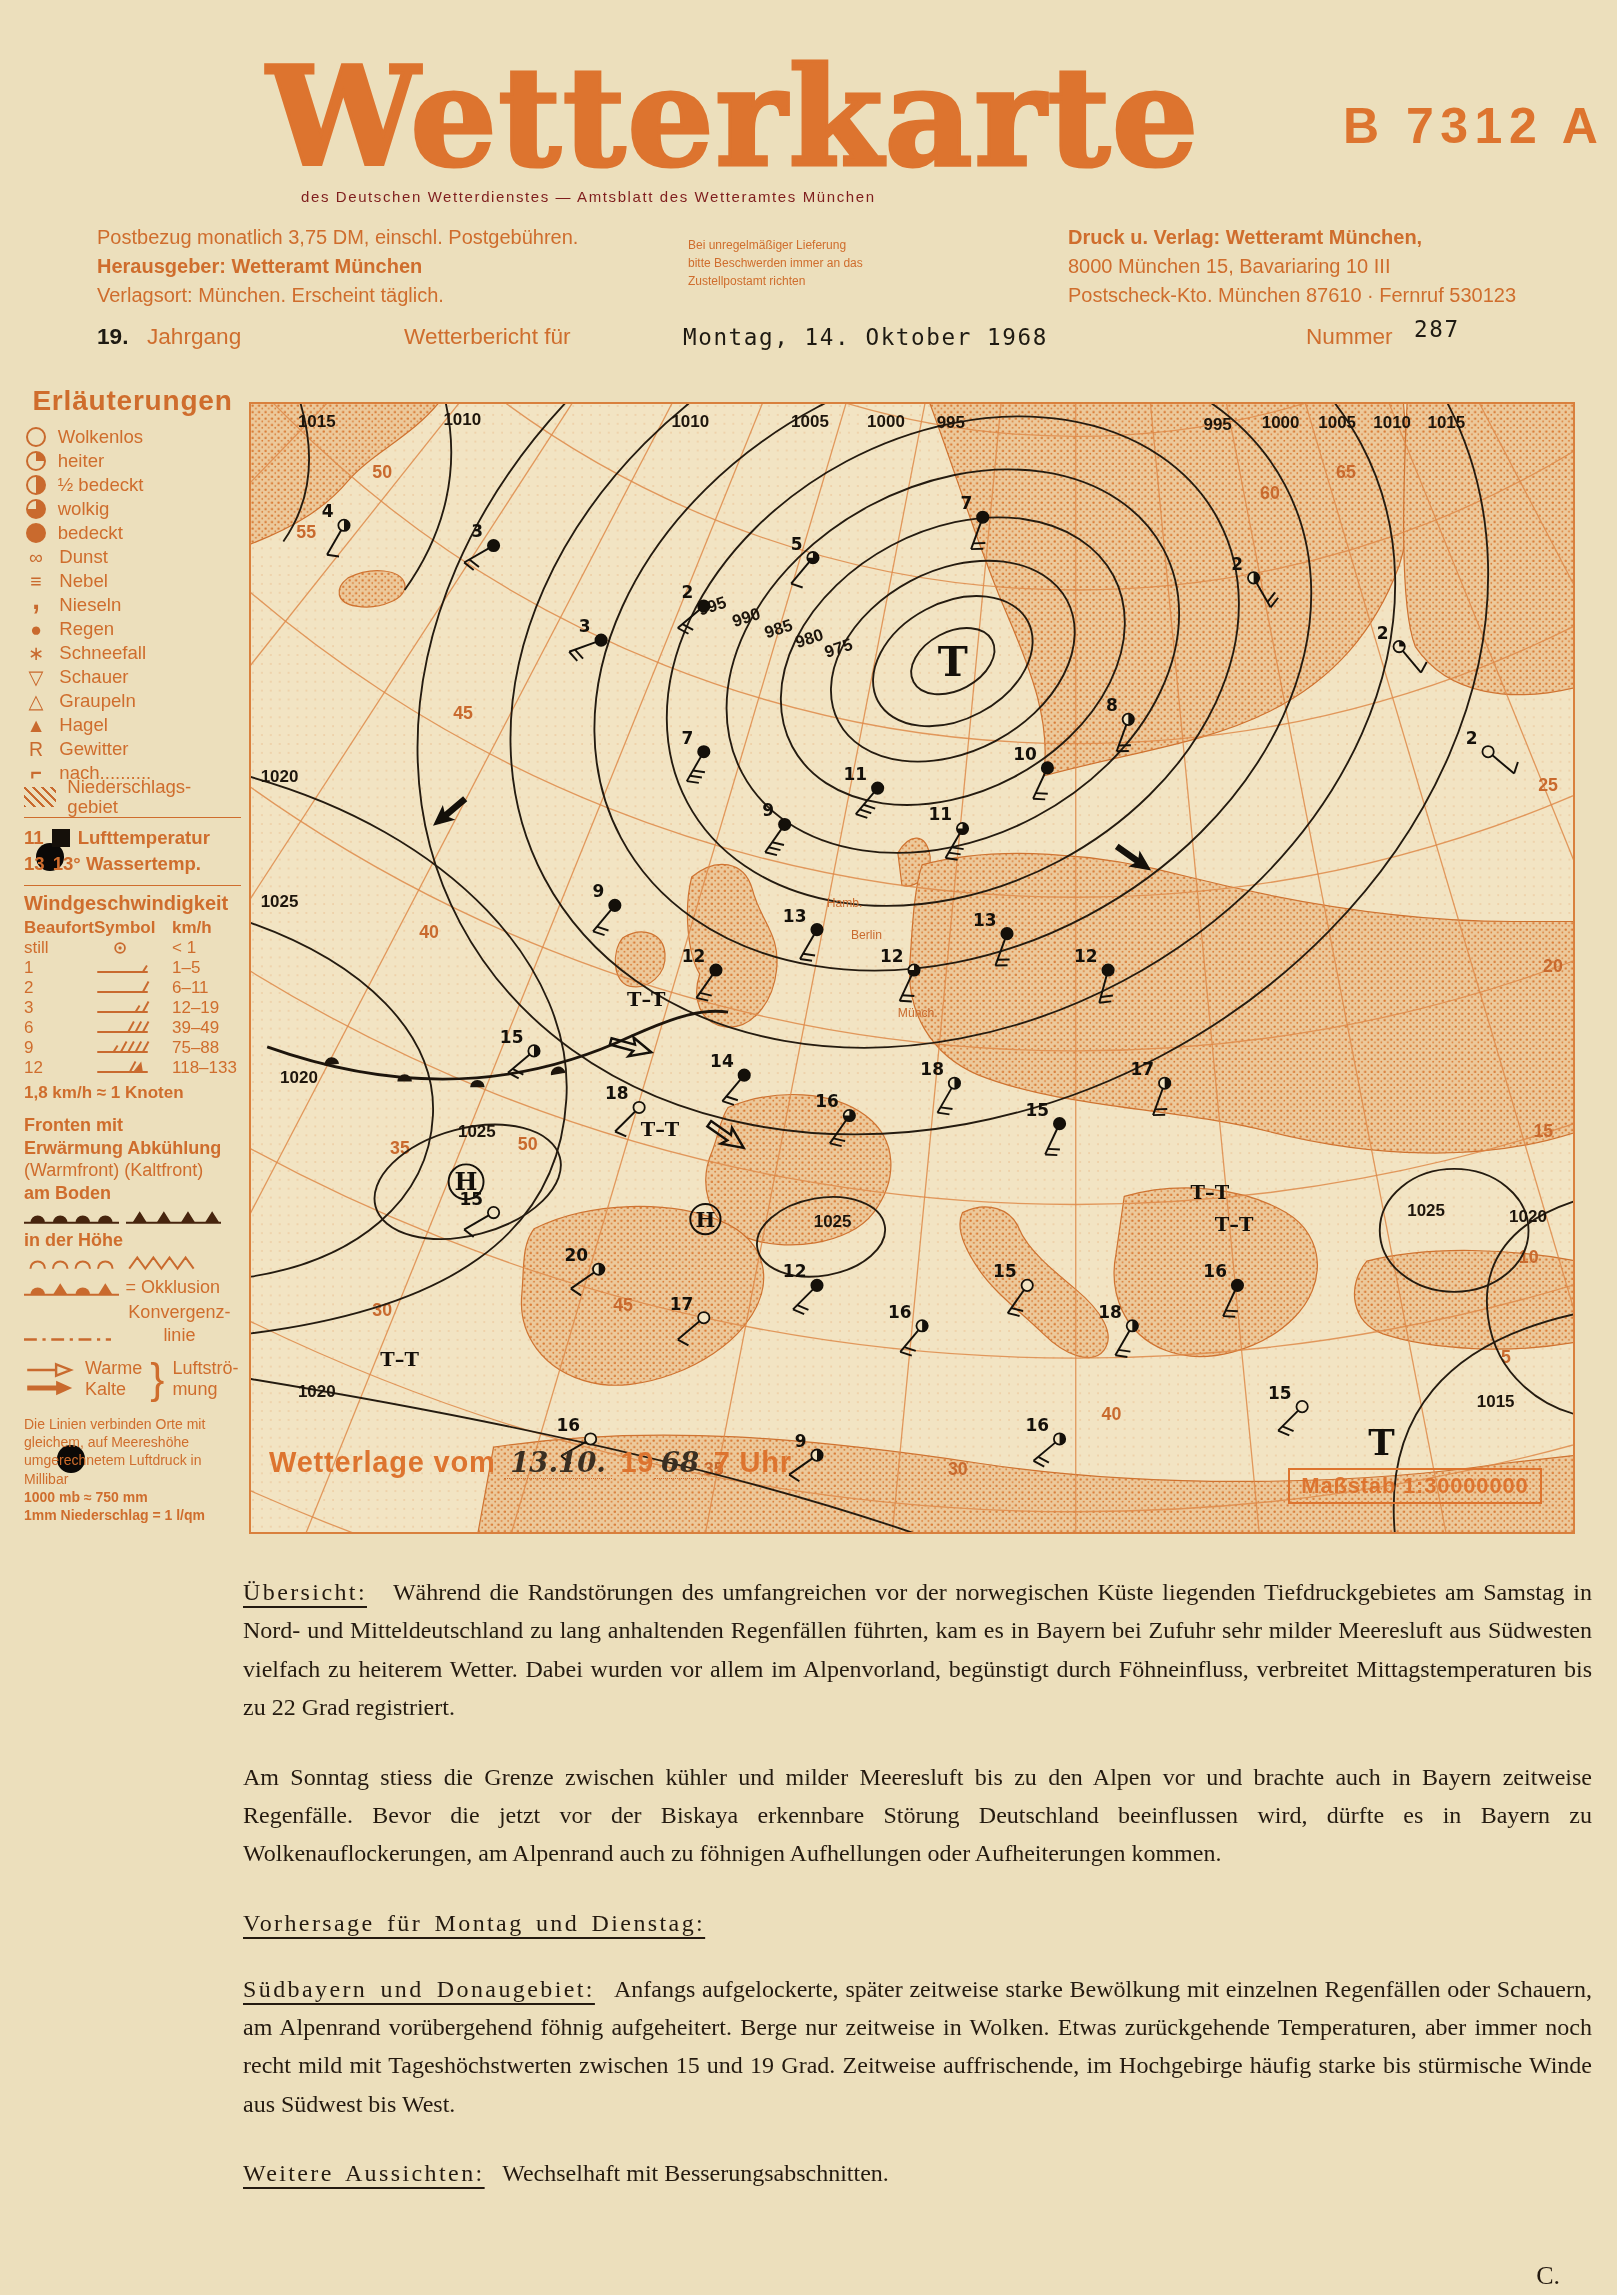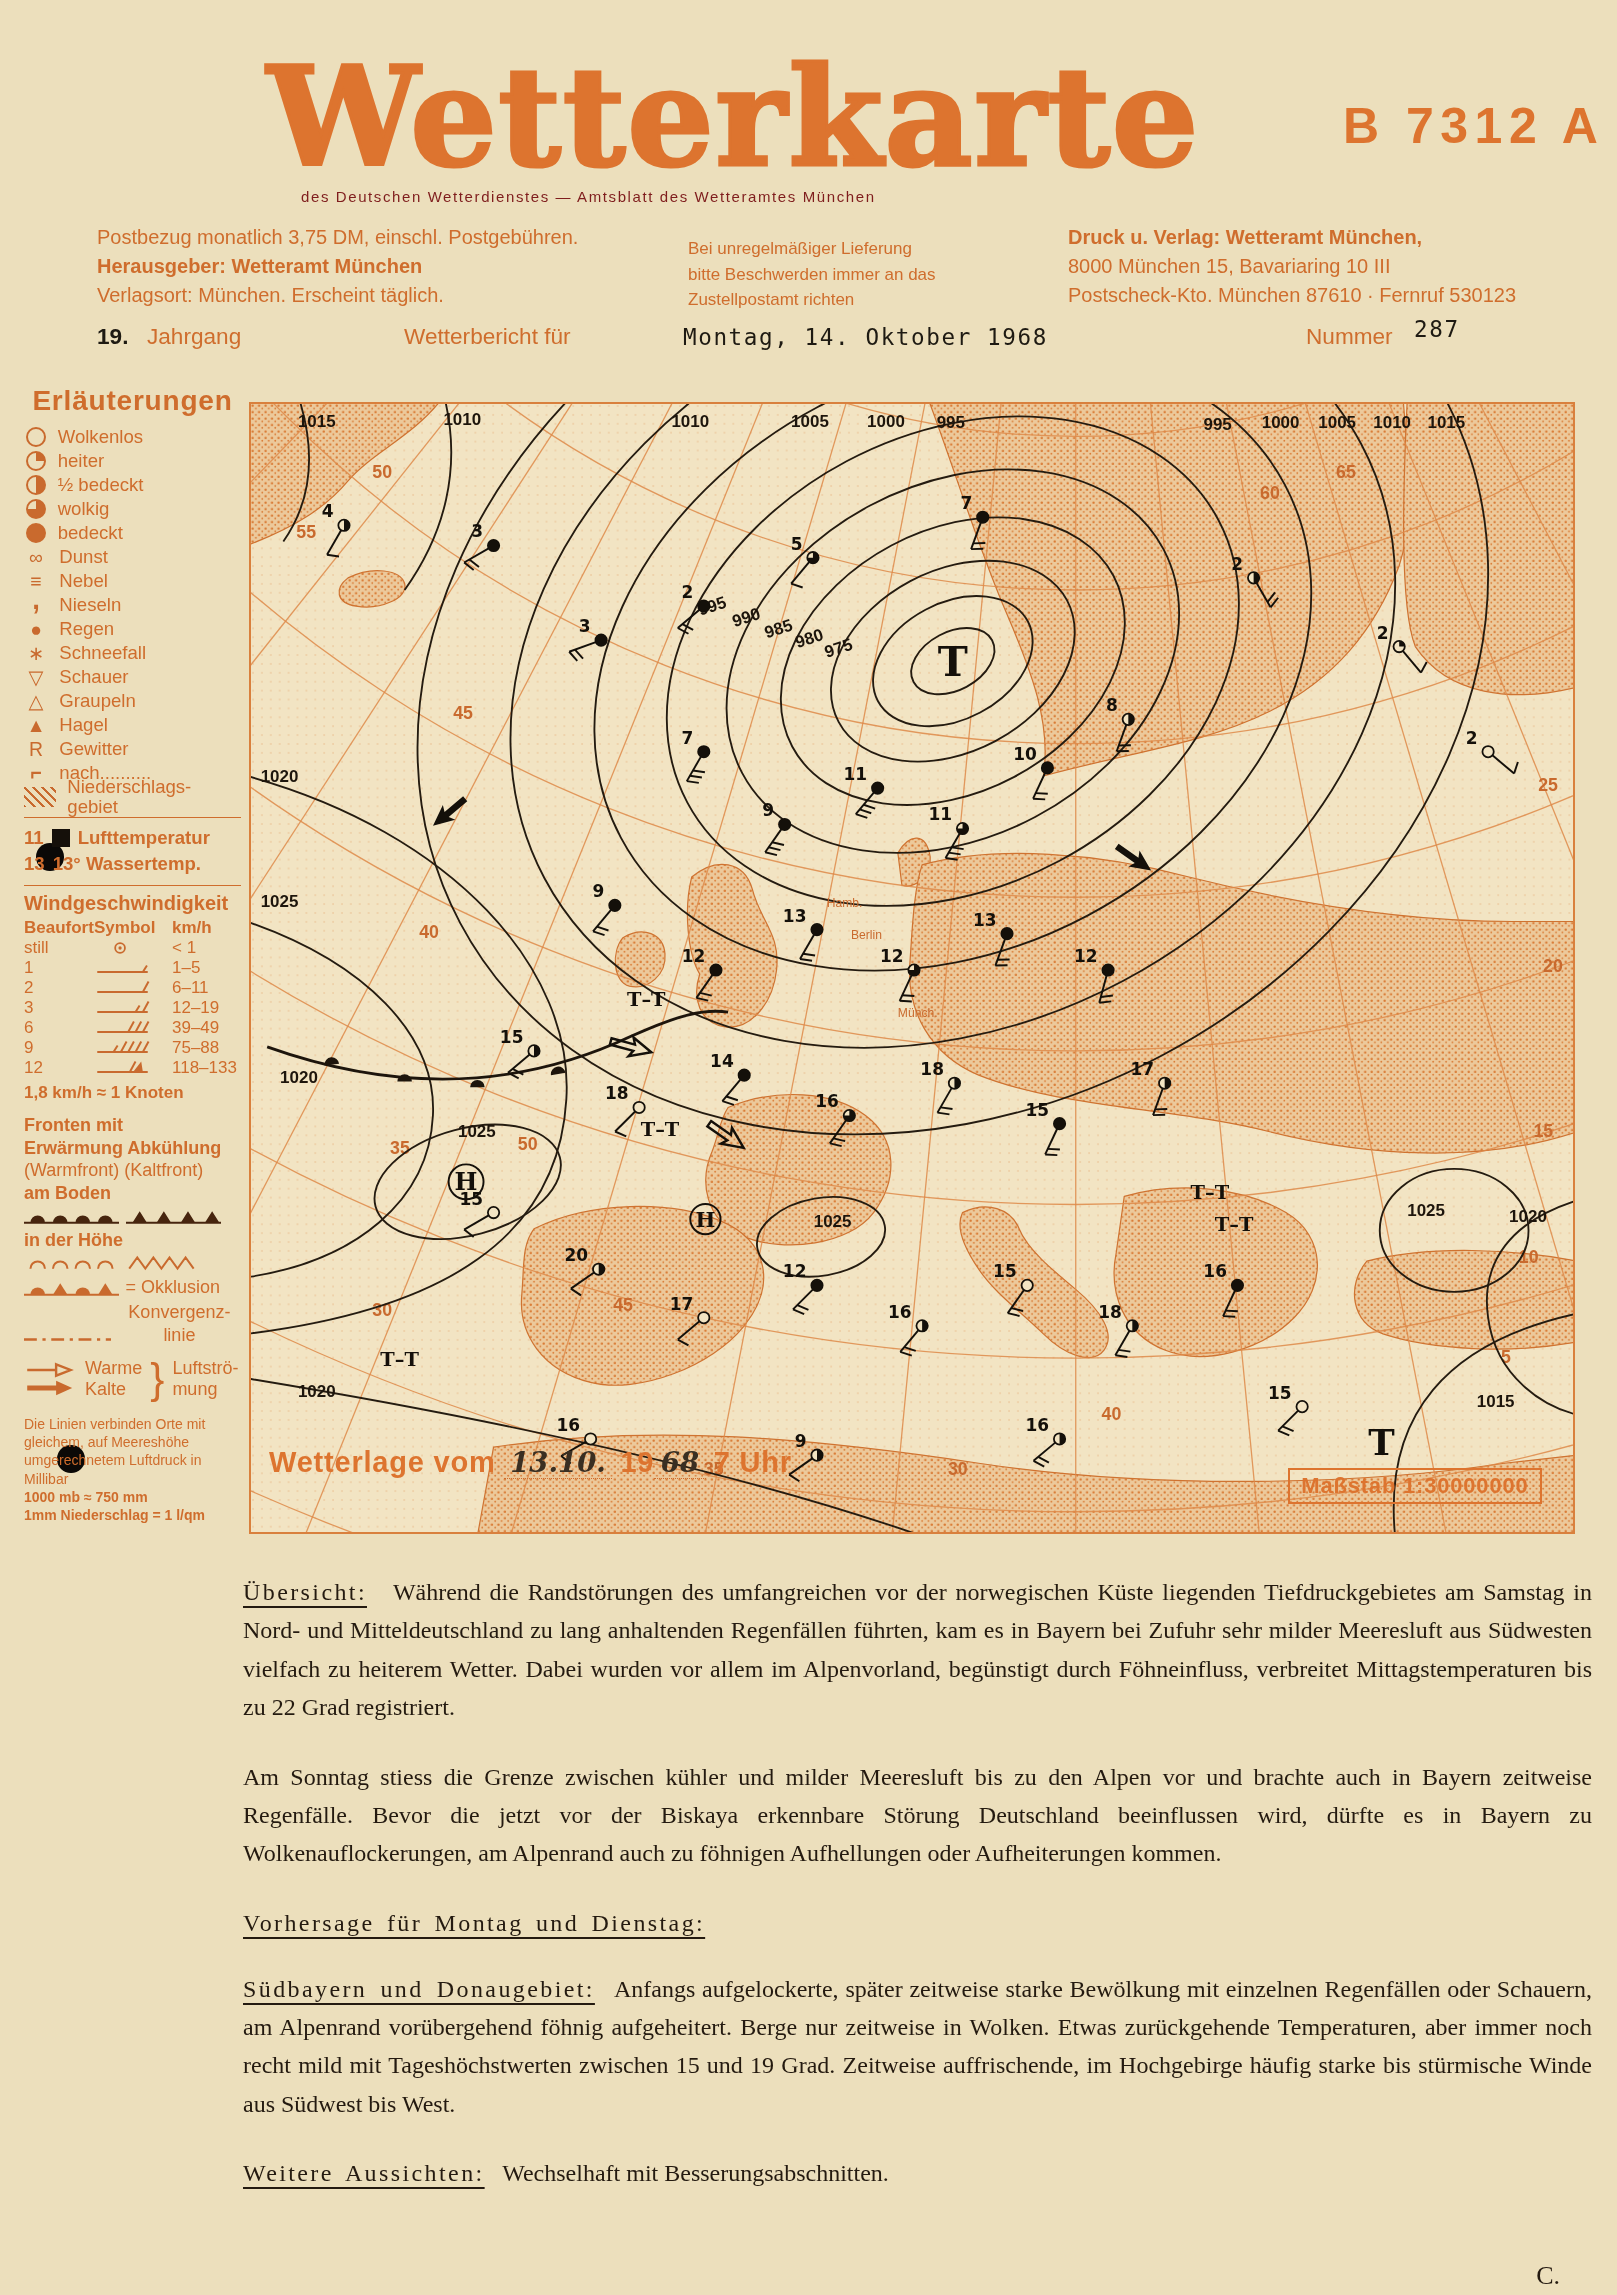--- a/index.html
+++ b/index.html
@@ -21,21 +21,21 @@
   .masthead-code{
     position:absolute;left:1343px;top:97px;
     font-size:50px;color:#dd742f;font-weight:bold;letter-spacing:6.5px;
   }
   .subtitle{
     position:absolute;left:301px;top:188px;
     font-size:15px;color:#7f1d1d;letter-spacing:1.6px;
   }
   .info-col{position:absolute;top:223px;color:#cf6d2d;font-size:20px;line-height:1.45;}
   .info-col.c1{left:97px;width:518px;}
-  .info-col.c2{left:688px;width:348px;font-size:17px;line-height:1.5;top:236px;}
+  .info-col.c2{left:688px;width:348px;font-size:12px;line-height:1.5;top:236px;}
   .info-col.c3{left:1068px;width:501px;}
   .info-col .ln{display:block;}
   .info-col .bold{font-weight:bold;}
   .issue-row{position:absolute;left:0;top:324px;width:1618px;height:40px;}
   .issue-row span{position:absolute;font-size:22.6px;}
   .o-txt{color:#cf6d2d;}
   .k-txt{color:#1e1a12;}
   .mono{font-family:"DejaVu Sans Mono",monospace;letter-spacing:1.6px;}
   .iss-vol{left:97px;font-weight:bold;}
   .iss-vollbl{left:147px;}

